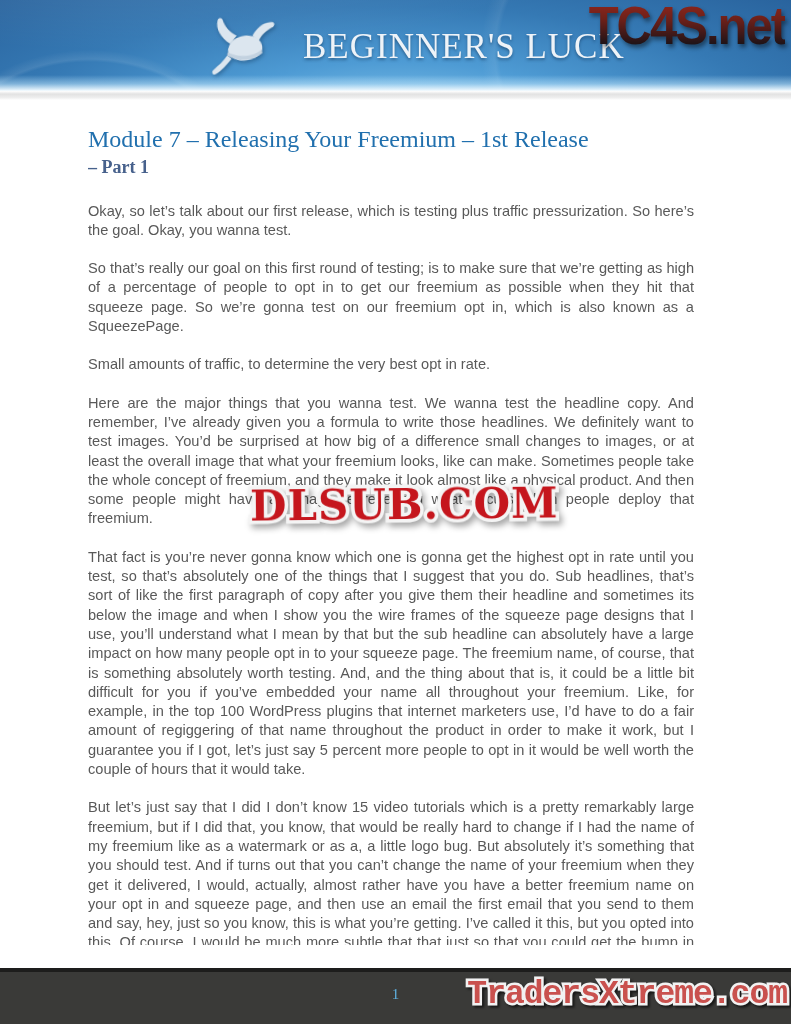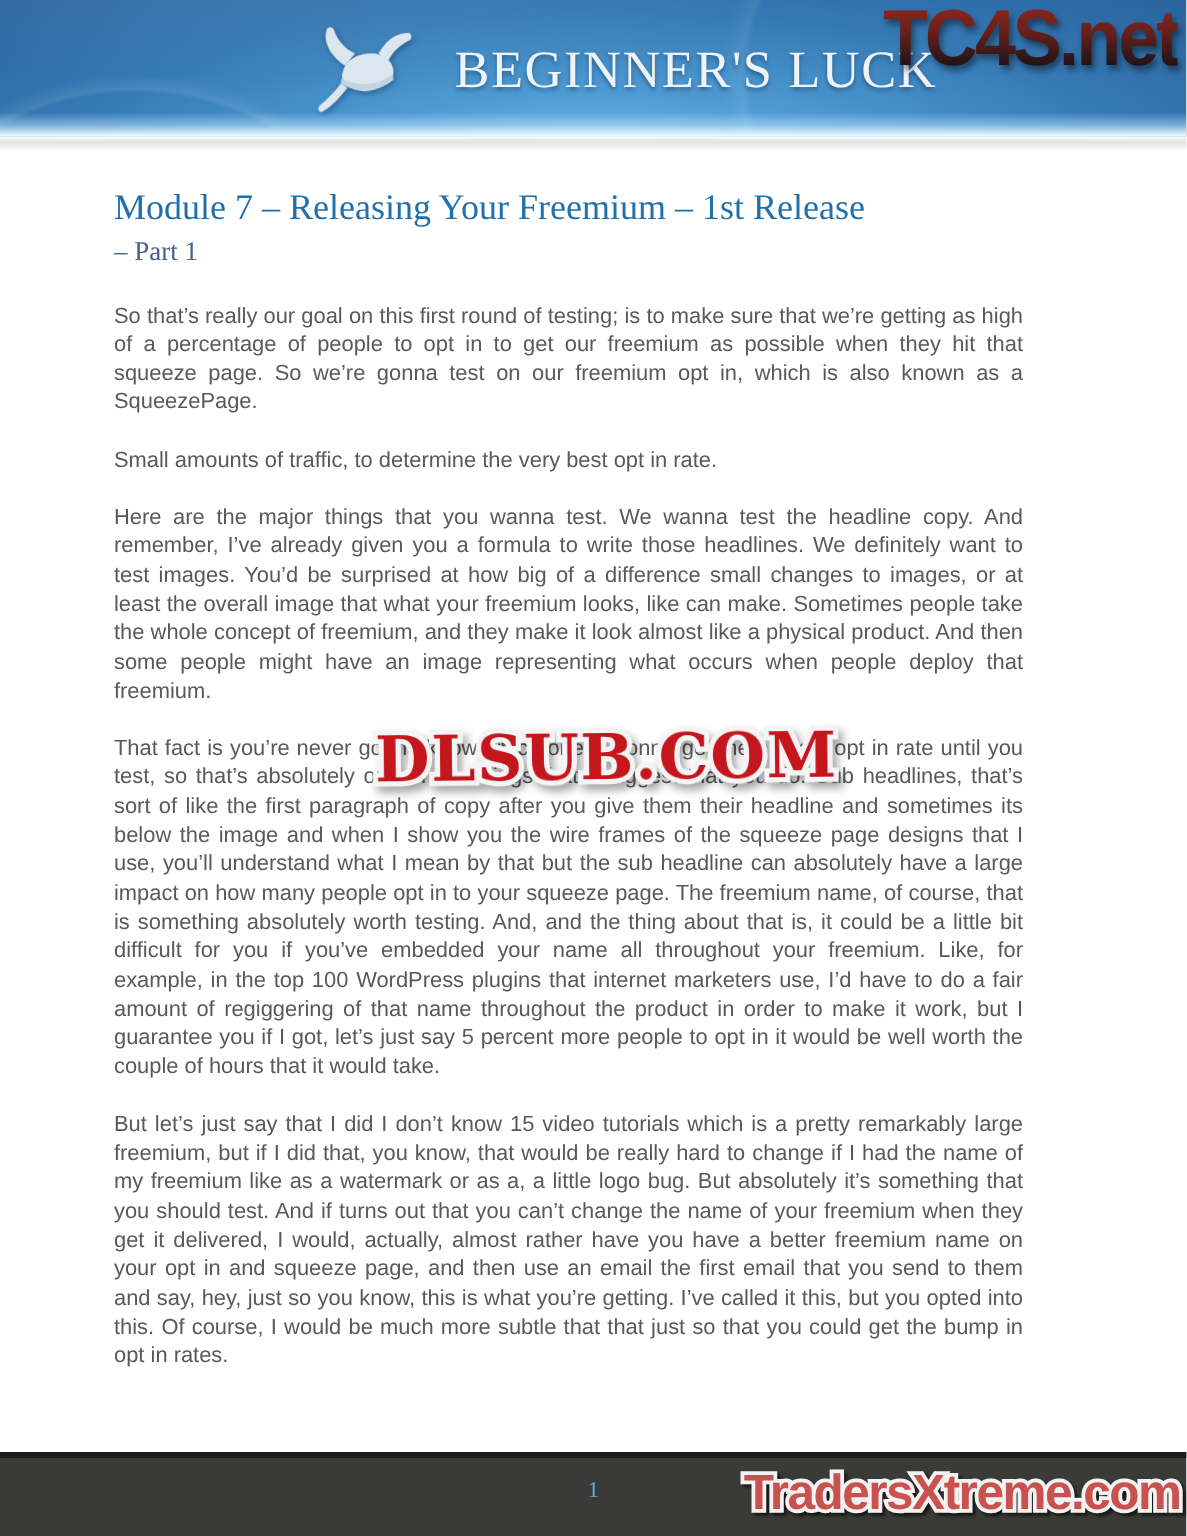--- a/index.html
+++ b/index.html
@@ -48,30 +48,30 @@
     filter:drop-shadow(2px 3px 2px rgba(0,0,0,0.45));
     transform:scaleY(1.08);transform-origin:top;
   }
   .banner-shadow{
     position:absolute;top:91px;left:0;width:791px;height:9px;
     background:linear-gradient(180deg,#ffffff 0%,#e2e2e2 35%,#efefef 75%,#ffffff 100%);
   }
 
   
   .content{
-    position:absolute;top:100px;left:76px;width:606px;height:845px;overflow:hidden;
+    position:absolute;top:100px;left:88px;width:606px;height:845px;overflow:hidden;
   }
   .title{
     margin:26px 0 0 0;
     font-family:"Liberation Serif","DejaVu Serif",serif;font-weight:400;
     font-size:24px;line-height:1.15;color:#2170ae;
   }
   .subtitle{
     margin:3px 0 0 0;
-    font-family:"Liberation Serif","DejaVu Serif",serif;font-weight:400;
+    font-family:"Liberation Serif","DejaVu Serif",serif;font-weight:700;
     font-size:18px;color:#47618c;
   }
   .body-text{margin-top:24px;}
   .body-text p{
     margin:0 0 19px 0;
     font-size:14.6px;line-height:19.3px;color:#595959;
     text-align:justify;
   }
 
   
@@ -90,21 +90,21 @@
   .footer{
     position:absolute;left:0;bottom:0;width:791px;height:56px;
     background:#3a3a38;border-top:4px solid #1d1d1c;box-sizing:border-box;
   }
   .page-num{
     position:absolute;left:0;right:0;top:14px;text-align:center;
     font-size:15px;color:#5fb0e0;font-family:"Liberation Serif","DejaVu Serif",serif;
   }
   .tx-logo{
     position:absolute;right:4px;top:6px;
-    font-family:Liberation Sans, sans-serif;font-weight:800;
+    font-family:Liberation Mono, monospace;font-weight:800;
     font-size:33px;letter-spacing:-1px;line-height:1;
     color:#c9514e;
     -webkit-text-stroke:5px #f2f2f2;paint-order:stroke fill;
     filter:drop-shadow(2px 2px 1px rgba(0,0,0,0.6));
     white-space:nowrap;
   }
 </style>
 </head>
 <body>
 
@@ -128,20 +128,21 @@
     <span class="brand-text">BEGINNER'S LUCK</span>
   </div>
   <div class="tc4s">TC4S.net</div>
 </div>
 <div class="banner-shadow"></div>
 
 <div class="content">
   <h1 class="title">Module 7 – Releasing Your Freemium – 1st Release</h1>
   <h2 class="subtitle">– Part 1</h2>
   <div class="body-text">
+    <p>Okay, so let’s talk about our first release, which is testing plus traffic pressurization. So here’s the goal. Okay, you wanna test.</p>
     <p>So that’s really our goal on this first round of testing; is to make sure that we’re getting as high of a percentage of people to opt in to get our freemium as possible when they hit that squeeze page. So we’re gonna test on our freemium opt in, which is also known as a SqueezePage.</p>
     <p>Small amounts of traffic, to determine the very best opt in rate.</p>
     <p>Here are the major things that you wanna test. We wanna test the headline copy. And remember, I’ve already given you a formula to write those headlines. We definitely want to test images. You’d be surprised at how big of a difference small changes to images, or at least the overall image that what your freemium looks, like can make. Sometimes people take the whole concept of freemium, and they make it look almost like a physical product. And then some people might have an image representing what occurs when people deploy that freemium.</p>
     <p>That fact is you’re never gonna know which one is gonna get the highest opt in rate until you test, so that’s absolutely one of the things that I suggest that you do. Sub headlines, that’s sort of like the first paragraph of copy after you give them their headline and sometimes its below the image and when I show you the wire frames of the squeeze page designs that I use, you’ll understand what I mean by that but the sub headline can absolutely have a large impact on how many people opt in to your squeeze page. The freemium name, of course, that is something absolutely worth testing. And, and the thing about that is, it could be a little bit difficult for you if you’ve embedded your name all throughout your freemium. Like, for example, in the top 100 WordPress plugins that internet marketers use, I’d have to do a fair amount of regiggering of that name throughout the product in order to make it work, but I guarantee you if I got, let’s just say 5 percent more people to opt in it would be well worth the couple of hours that it would take.</p>
     <p>But let’s just say that I did I don’t know 15 video tutorials which is a pretty remarkably large freemium, but if I did that, you know, that would be really hard to change if I had the name of my freemium like as a watermark or as a, a little logo bug. But absolutely it’s something that you should test. And if turns out that you can’t change the name of your freemium when they get it delivered, I would, actually, almost rather have you have a better freemium name on your opt in and squeeze page, and then use an email the first email that you send to them and say, hey, just so you know, this is what you’re getting. I’ve called it this, but you opted into this. Of course, I would be much more subtle that that just so that you could get the bump in opt in rates.</p>
 
   </div>
 </div>
 
 <div class="dlsub">DLSUB.COM</div>

